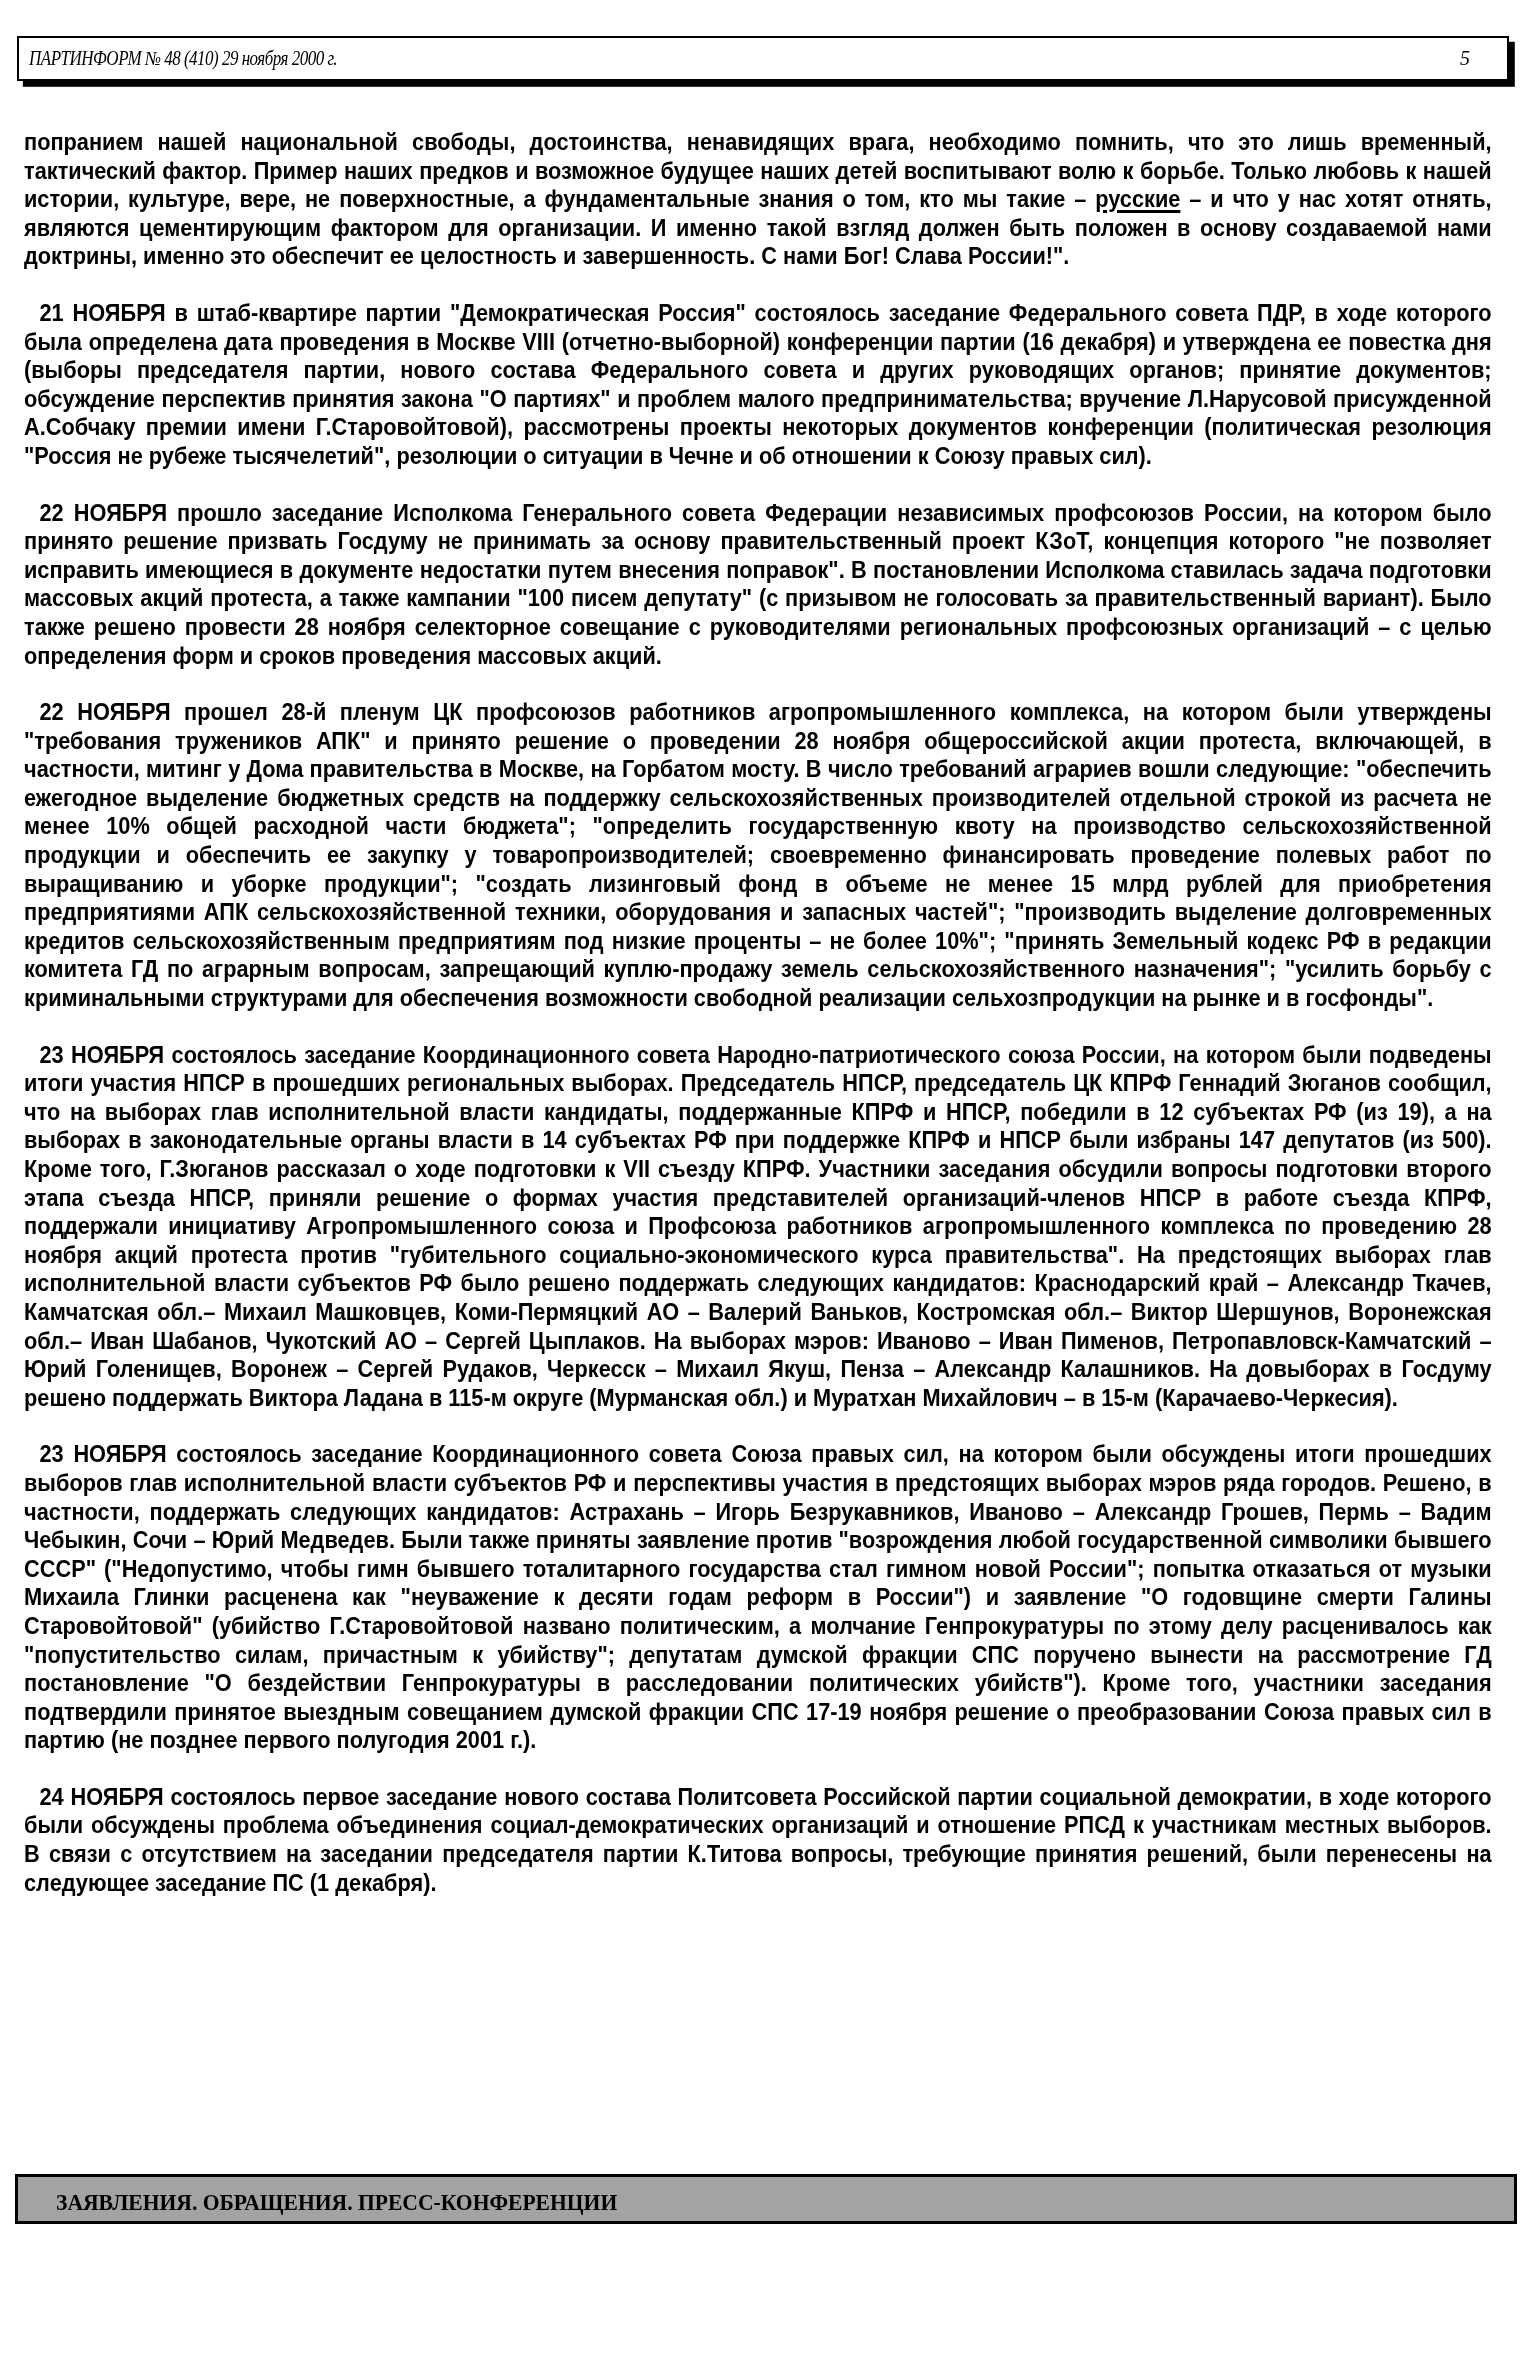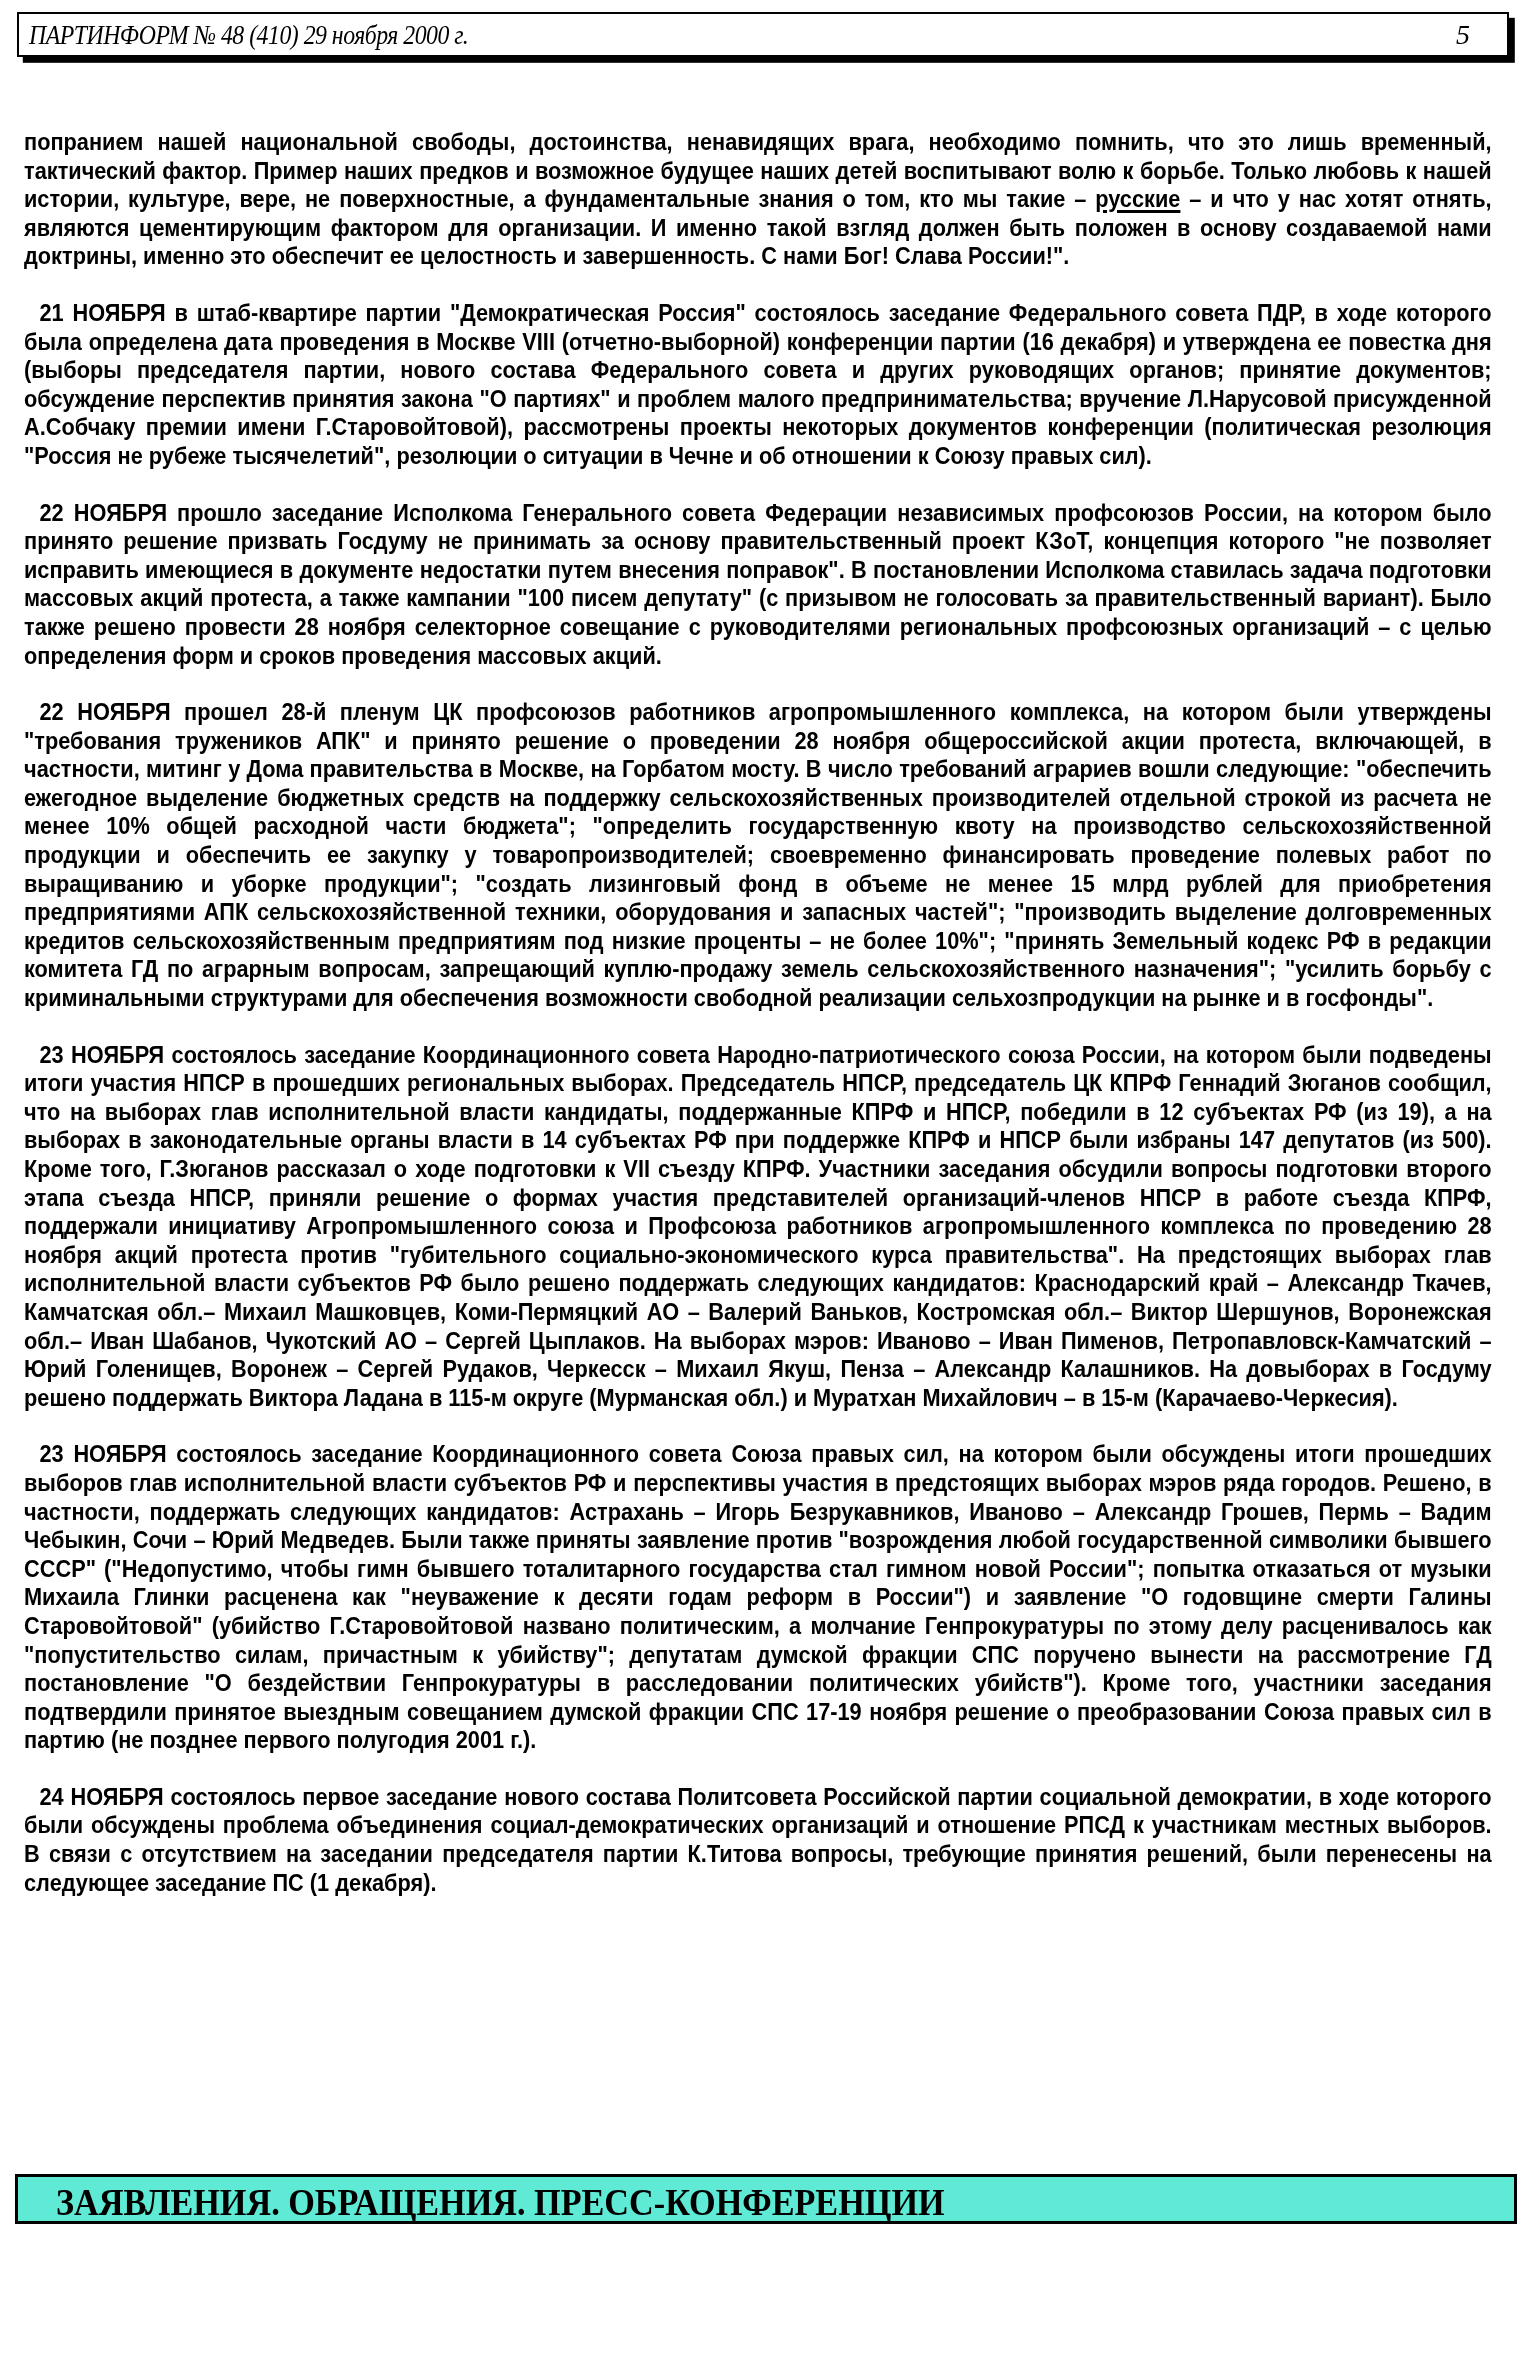--- a/index.html
+++ b/index.html
@@ -1,38 +1,38 @@
 <!DOCTYPE html>
 <html style="font-size:10.2px"><head>
 <meta charset="utf-8">
 <style>
   html, body { margin: 0; padding: 0; background: #ffffff; }
   body { width: 1537px; height: 2377px; position: relative; overflow: hidden; color: #000; }
   .header-box {
-    position: absolute; left: 17.3px; top: 12px; width: 1488px; height: 41px;
+    position: absolute; left: 17.3px; top: 36px; width: 1488px; height: 41px;
     border: 2.6px solid #000; box-shadow: 5.8px 5.8px 0 #000; background: #fff;
     font-family: "Liberation Serif", "DejaVu Serif", serif; font-style: italic;
-    font-size: 28px; line-height: 41px; letter-spacing: -0.6px;
+    font-size: 20px; line-height: 41px; letter-spacing: -0.6px;
   }
   .header-title { position: absolute; left: 10.2px; top: 0; transform: scaleX(0.85); transform-origin: left center; white-space: nowrap; }
   .header-page { position: absolute; right: 38px; top: 0; }
   .content {
     position: absolute; left: 24px; top: 128px; width: 1468px;
     font-family: "Liberation Sans", "DejaVu Sans", sans-serif; font-weight: bold;
     font-size: 23.4px; line-height: 28.6px; text-align: justify;
   }
   .content p { margin: 0 0 28px 0; transform: scaleX(0.93); transform-origin: left top; width: 107.5%; }
   .content p .date { }
   .indent { display: inline-block; width: 16.7px; }
   .u { text-decoration: underline; text-decoration-thickness: 2.6px; text-underline-offset: 3.2px; }
   .section-box {
     position: absolute; left: 15.4px; top: 2174px; width: 1496px; height: 44px;
-    border: 3.8px solid #000; border-top-width: 3.8px; background: #5eead4;
+    border: 3.8px solid #000; border-top-width: 3.8px; background: #a3a3a3;
     font-family: "Liberation Serif", "DejaVu Serif", serif; font-weight: bold;
-    font-size: 38px; line-height: 44px;
+    font-size: 24px; line-height: 44px;
   }
   .section-title { position: absolute; left: 38px; top: 2.6px; white-space: nowrap; transform: scaleX(0.9); transform-origin: left center; }
 </style>
 </head>
 <body>
 
 <div class="header-box">
   <span class="header-title">ПАРТИНФОРМ № 48 (410) 29 ноября 2000 г.</span>
   <span class="header-page">5</span>
 </div>

